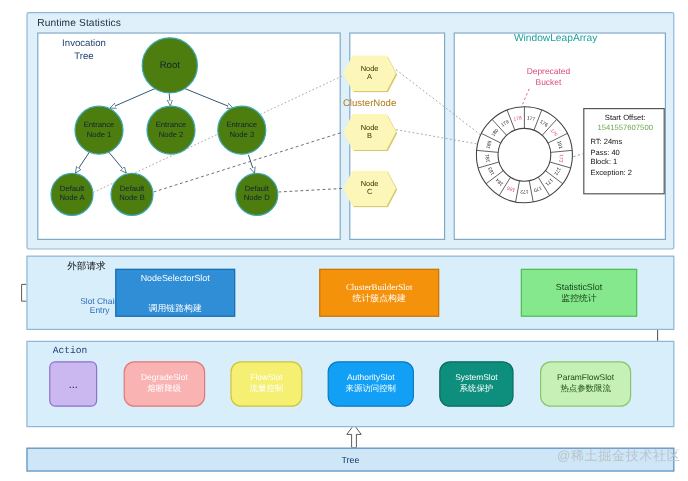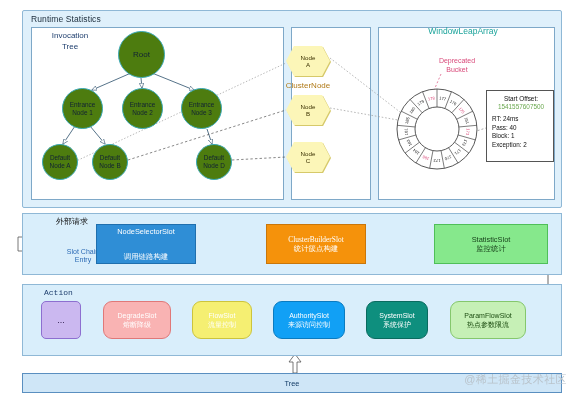--- a/index.html
+++ b/index.html
@@ -110,21 +110,21 @@
     position:absolute;left:52px;top:248px;width:62px;text-align:center;
     font-size:7px;line-height:8.4px;color:#2c6bb5;
   }
   .slot-rect{
     position:absolute;box-sizing:border-box;
     display:flex;flex-direction:column;align-items:center;justify-content:center;
     text-align:center;color:#ffffff;font-size:7.4px;line-height:9.4px;
   }
   .sr-node{left:96px;top:224px;width:100px;height:40px;background:#2f8ed6;border:1px solid #1f6fae;gap:15px;}
   .sr-cluster{left:266px;top:224px;width:100px;height:40px;background:#f5920b;border:1px solid #c9760a;font-family:Liberation Serif, serif;}
-  .sr-stat{left:434px;top:224px;width:114px;height:40px;background:#86e88c;border:1px solid #4fbf59;color:#153d18;}
+  .sr-stat{left:434px;top:224px;width:97px;height:40px;background:#86e88c;border:1px solid #4fbf59;color:#153d18;}
 
   
   .action-panel{
     left:22px;top:284px;width:540px;height:72px;
     background:#d9eefb;border:1px solid #8fb8d6;box-sizing:border-box;
   }
   .action-title{
     position:absolute;left:44px;top:288px;font-size:8px;color:#1f3f6e;font-family:Liberation Mono, monospace;
   }
   .pill{

